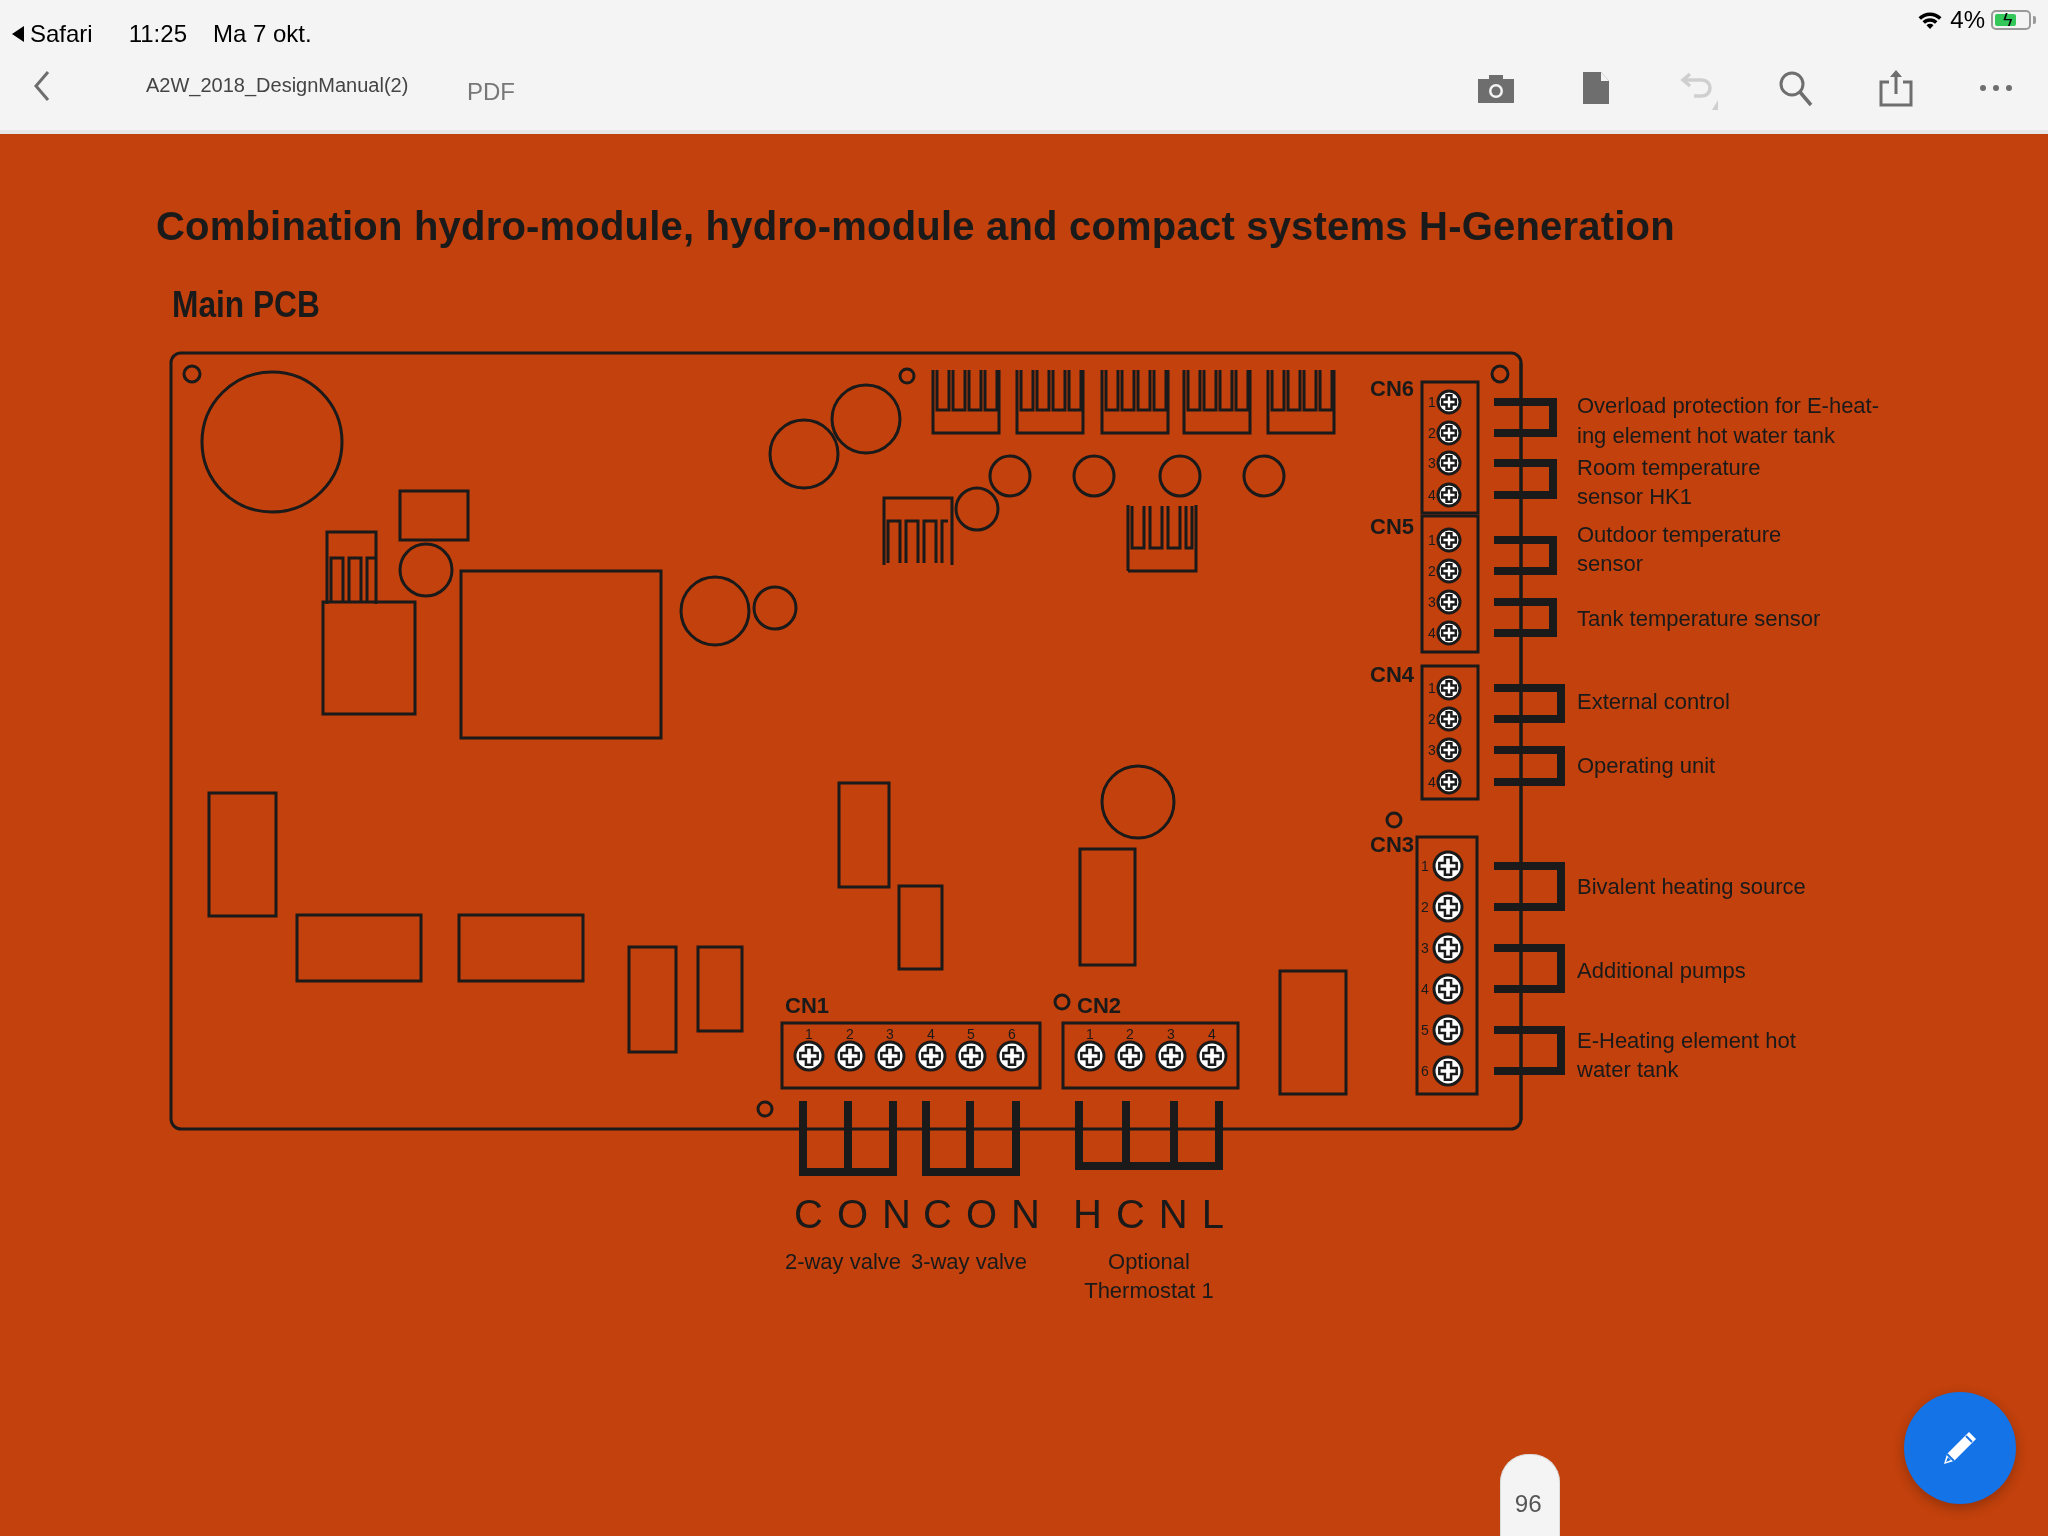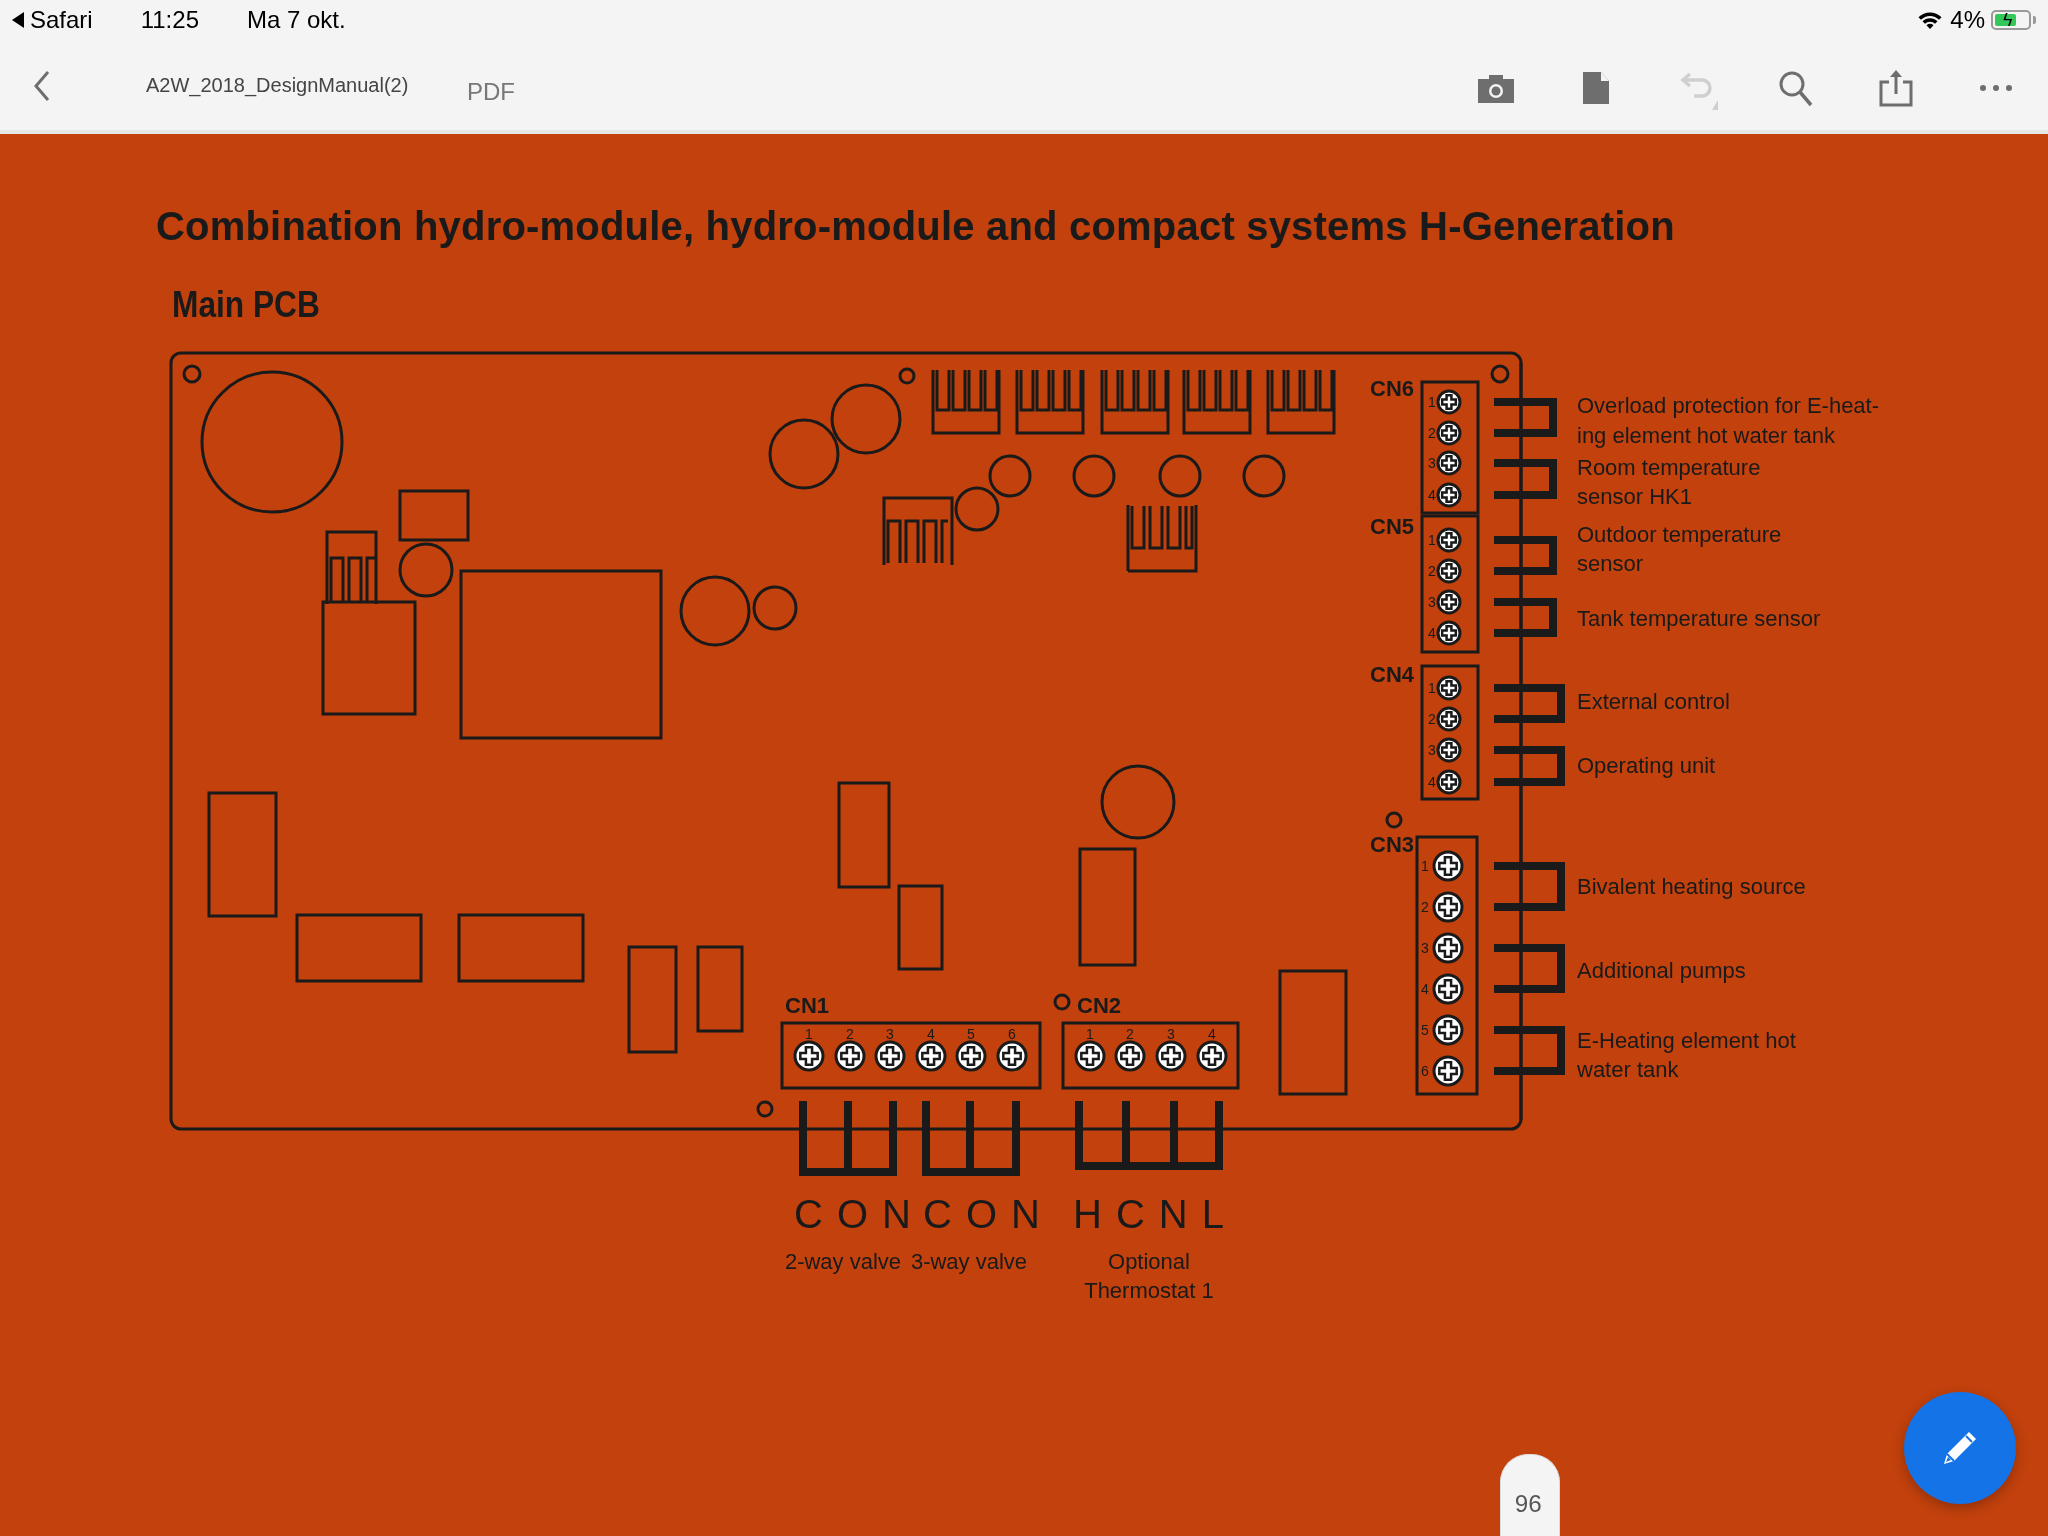--- a/index.html
+++ b/index.html
@@ -2,26 +2,26 @@
 <html><head>
 <meta charset="utf-8">
 <style>
   html, body { margin:0; padding:0; }
   body { width:2048px; height:1536px; position:relative; overflow:hidden; background:#ffffff;
          font-family:"Liberation Sans", sans-serif; color:#111; }
   
   .topbar { position:absolute; left:0; top:0; width:2048px; height:134px; background:#f4f4f4;
             border-bottom:4px solid #e6e6e6; box-sizing:border-box; }
   .status { position:absolute; top:4px; left:0; width:2048px; height:36px; font-size:24px; color:#000; }
-  .status .left { position:absolute; left:12px; top:2px; display:flex; align-items:center; gap:12px; }
+  .status .left { position:absolute; left:12px; top:16px; display:flex; align-items:center; gap:0; }
   .status .back-app { display:flex; align-items:center; }
   .status .back-tri { width:0; height:0; border-top:8px solid transparent; border-bottom:8px solid transparent;
                       border-right:12px solid #000; margin-right:6px; }
   .status .time { margin-left:36px; }
-  .status .date { margin-left:36px; }
+  .status .date { margin-left:26px; }
   .status .right { position:absolute; right:12px; top:2px; display:flex; align-items:center; gap:6px; }
   .battery { width:40px; height:20px; border:2px solid #9a9a9a; border-radius:5px; position:relative; box-sizing:border-box; }
   .battery .fill { position:absolute; left:2px; top:2px; bottom:2px; background:#34c759; border-radius:2px; }
   .battery .bolt { position:absolute; left:10px; top:-3px; font-size:18px; color:#000; line-height:22px; }
   .battery-nub { width:3px; height:8px; background:#9a9a9a; border-radius:0 2px 2px 0; margin-left:-4px; }
 
   .toolbar { position:absolute; top:60px; left:0; width:2048px; height:60px; }
   .tb-back { position:absolute; left:28px; top:6px; width:30px; height:40px; cursor:pointer; }
   .doc-title { position:absolute; left:146px; top:14px; font-size:20px; color:#444; }
   .doc-type { position:absolute; left:467px; top:18px; font-size:24px; color:#777; }

